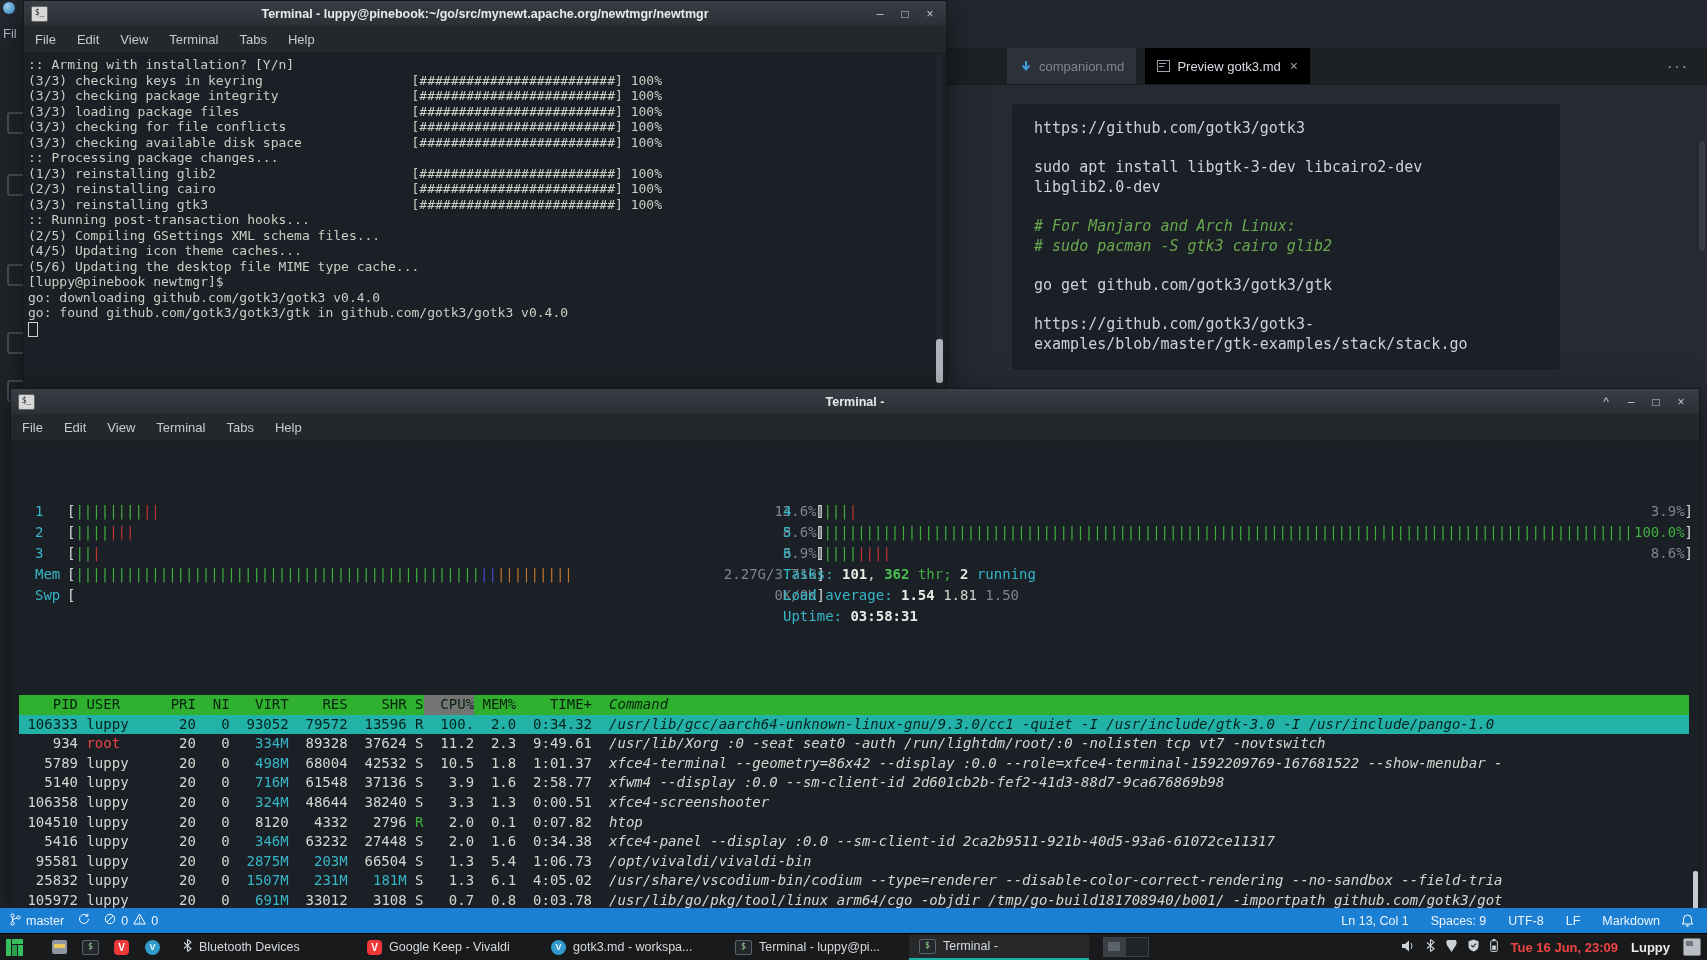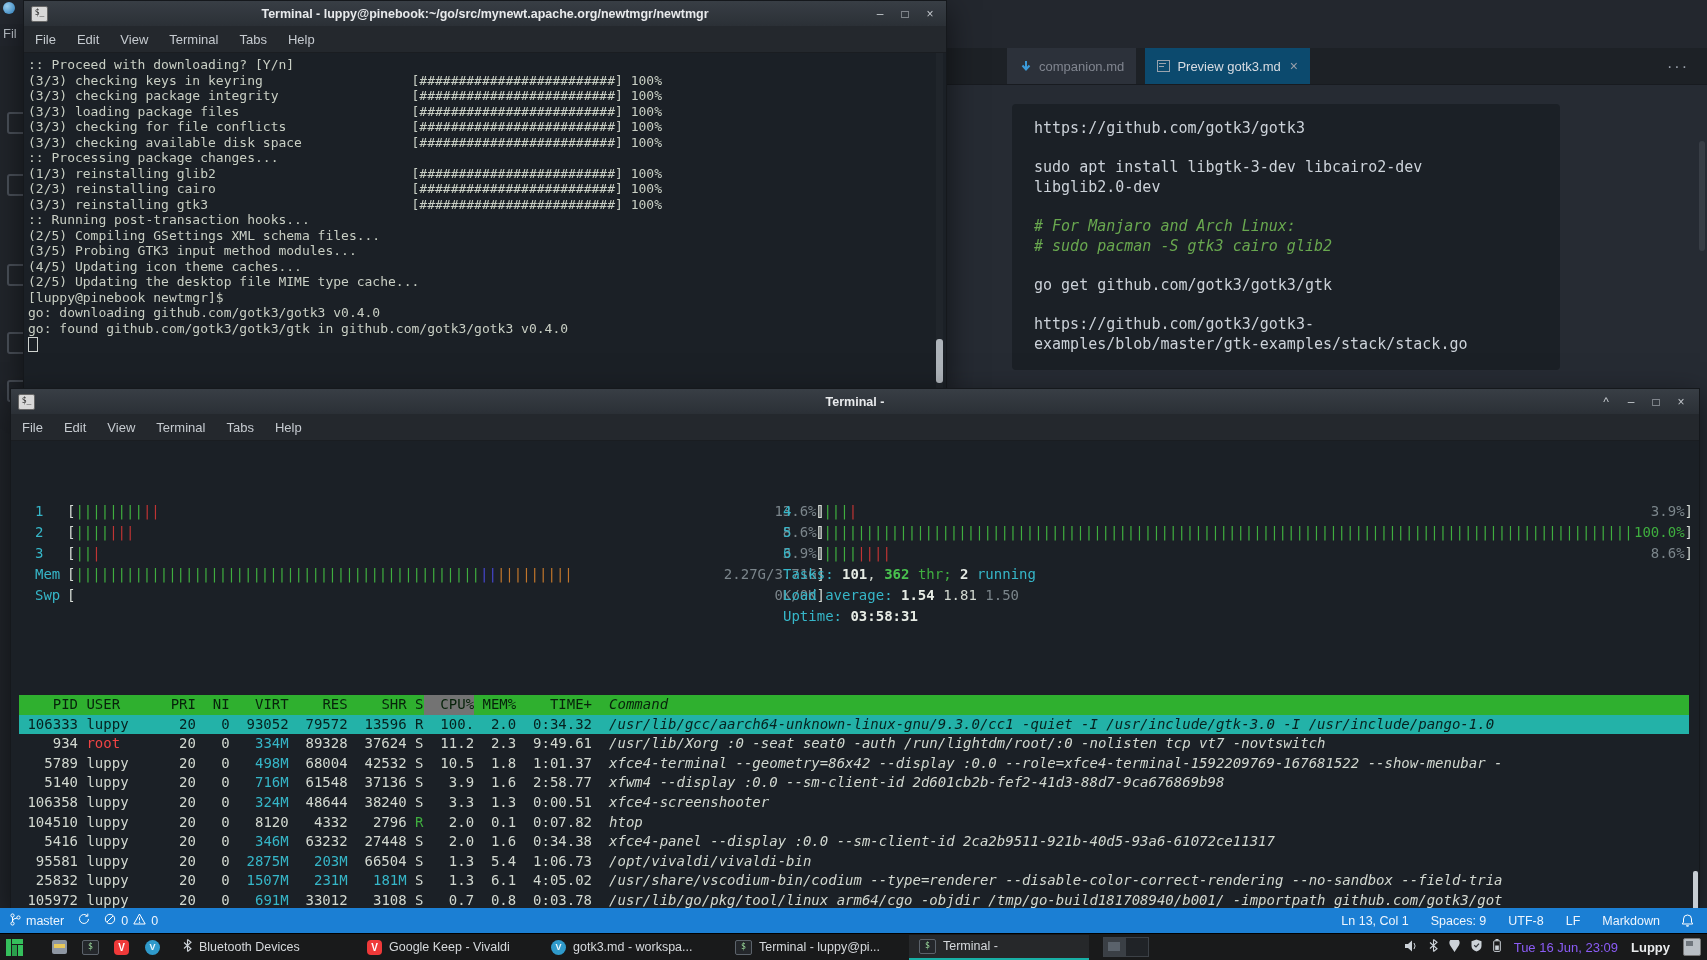--- a/index.html
+++ b/index.html
@@ -14,21 +14,21 @@
   #bg-file-menu{left:3px;top:26px;color:#b9bfc7;font-size:13px;width:20px;overflow:hidden;white-space:nowrap;}
   #bg-controls{right:8px;top:4px;color:#8a9099;font-size:12px;display:flex;gap:16px;}
   #activity-sliver{left:0;top:46px;width:23px;height:862px;background:#21252b;overflow:hidden;}
   .act-ic{position:absolute;left:7px;width:18px;height:18px;border:2px solid #5c636d;border-radius:3px;opacity:.7;}
 
   
   #editor-panel{left:947px;top:0;width:760px;height:908px;background:#23272e;}
   #tabstrip{position:absolute;left:0;top:48px;width:760px;height:36px;background:#1d2126;border-bottom:1px solid #181b20;}
   .tab{position:absolute;top:0;height:36px;display:flex;align-items:center;gap:7px;padding:0 12px;
     font-size:13px;color:#80858f;cursor:default;}
-  .tab.active{background:#0c4a6e;color:#d8dce2;}
+  .tab.active{background:#000000;color:#d8dce2;}
   .tab.inactive{background:#2c313a;}
   .tabicon{width:13px;height:13px;display:inline-flex;align-items:center;justify-content:center;}
   .preview-glyph{width:11px;height:10px;border:1px solid #9aa3ad;position:relative;}
   .preview-glyph:before{content:"";position:absolute;left:1px;top:2px;width:7px;height:1px;background:#9aa3ad;}
   .preview-glyph:after{content:"";position:absolute;left:1px;top:5px;width:5px;height:1px;background:#9aa3ad;}
   .tabclose{color:#9aa0aa;font-size:14px;margin-left:2px;}
   #tab-more{position:absolute;right:18px;top:58px;color:#9aa0aa;font-size:16px;letter-spacing:2px;}
   #editor-body{position:absolute;left:0;top:85px;width:760px;height:823px;background:#262b33;}
   #code-block{position:absolute;left:65px;top:19px;width:548px;height:266px;background:#1b2026;border-radius:4px;
     padding:15px 0 0 22px;box-sizing:border-box;overflow:hidden;}
@@ -101,21 +101,21 @@
   #tb-windows{display:flex;align-items:center;gap:4px;}
   .tbtn{display:flex;align-items:center;gap:7px;height:25px;padding:0 10px;max-width:195px;min-width:180px;
     color:#d6d9dc;font-size:12.5px;overflow:hidden;white-space:nowrap;box-sizing:border-box;}
   .tbtn.active{background:#26282a;border-bottom:2px solid #18b0a6;}
   #tb-pager{display:flex;margin-left:14px;border:1px solid #3c4147;height:18px;}
   .pager-cell{width:22px;height:18px;background:#202327;}
   .pager-cell.current{background:#3a3f45;position:relative;}
   .pager-cell.current:before{content:"";position:absolute;left:4px;top:4px;width:12px;height:9px;background:#5a626b;}
   #tb-right{margin-left:auto;display:flex;align-items:center;gap:13px;padding-right:6px;}
   #tb-tray{display:flex;align-items:center;gap:11px;}
-  #tb-clock{color:#8b5cf6;font-size:13px;font-weight:normal;white-space:nowrap;}
+  #tb-clock{color:#ef4444;font-size:13px;font-weight:bold;white-space:nowrap;}
   #tb-user{color:#e8eaec;font-size:13px;font-weight:bold;}
   #tb-corner{width:16px;height:16px;background:#b9bfc5;border:1px solid #777;border-radius:2px;position:relative;}
   #tb-corner:before{content:"";position:absolute;left:2px;top:2px;width:7px;height:5px;background:#6f767d;}
 
   .launcher{width:17px;height:17px;display:flex;align-items:center;justify-content:center;}
   .ic-files{width:15px;height:14px;background:#8e97a3;border-radius:2px;position:relative;}
   .ic-files:before{content:"";position:absolute;left:2px;top:4px;right:2px;height:4px;background:#e8c95c;}
   .ic-term{width:15px;height:13px;background:#24272b;border:1px solid #5c636b;border-radius:2px;
     color:#9fe09f;font-family:"DejaVu Sans Mono",monospace;font-size:8px;line-height:11px;text-align:center;}
   .ic-vivaldi{width:15px;height:15px;background:#ef3939;border-radius:4px;color:#fff;font-size:10px;
@@ -201,35 +201,34 @@
     <div class="menubar" id="tt-menu">
         <span class="mi">File</span>
         <span class="mi">Edit</span>
         <span class="mi">View</span>
         <span class="mi">Terminal</span>
         <span class="mi">Tabs</span>
         <span class="mi">Help</span>
       </div>
     <div id="tt-content">
       <div id="tt-lines">
-          <div class="tline">:: Proceed with downloading? [Y/n]</div>
+          <div class="tline">:: Arming with installation? [Y/n]</div>
           <div class="tline">(3/3) checking keys in keyring                   [#########################] 100%</div>
           <div class="tline">(3/3) checking package integrity                 [#########################] 100%</div>
           <div class="tline">(3/3) loading package files                      [#########################] 100%</div>
           <div class="tline">(3/3) checking for file conflicts                [#########################] 100%</div>
           <div class="tline">(3/3) checking available disk space              [#########################] 100%</div>
           <div class="tline">:: Processing package changes...</div>
           <div class="tline">(1/3) reinstalling glib2                         [#########################] 100%</div>
           <div class="tline">(2/3) reinstalling cairo                         [#########################] 100%</div>
           <div class="tline">(3/3) reinstalling gtk3                          [#########################] 100%</div>
           <div class="tline">:: Running post-transaction hooks...</div>
           <div class="tline">(2/5) Compiling GSettings XML schema files...</div>
-          <div class="tline">(3/5) Probing GTK3 input method modules...</div>
           <div class="tline">(4/5) Updating icon theme caches...</div>
-          <div class="tline">(2/5) Updating the desktop file MIME type cache...</div>
+          <div class="tline">(5/6) Updating the desktop file MIME type cache...</div>
           <div class="tline">[luppy@pinebook newtmgr]$</div>
           <div class="tline">go: downloading github.com/gotk3/gotk3 v0.4.0</div>
           <div class="tline">go: found github.com/gotk3/gotk3/gtk in github.com/gotk3/gotk3 v0.4.0</div>
           <div class="cursor-box"></div>
         </div>
       <div id="tt-scrollbar">
         <div id="tt-thumb" style="top:286px;height:44px"></div>
       </div>
     </div>
   </div>

